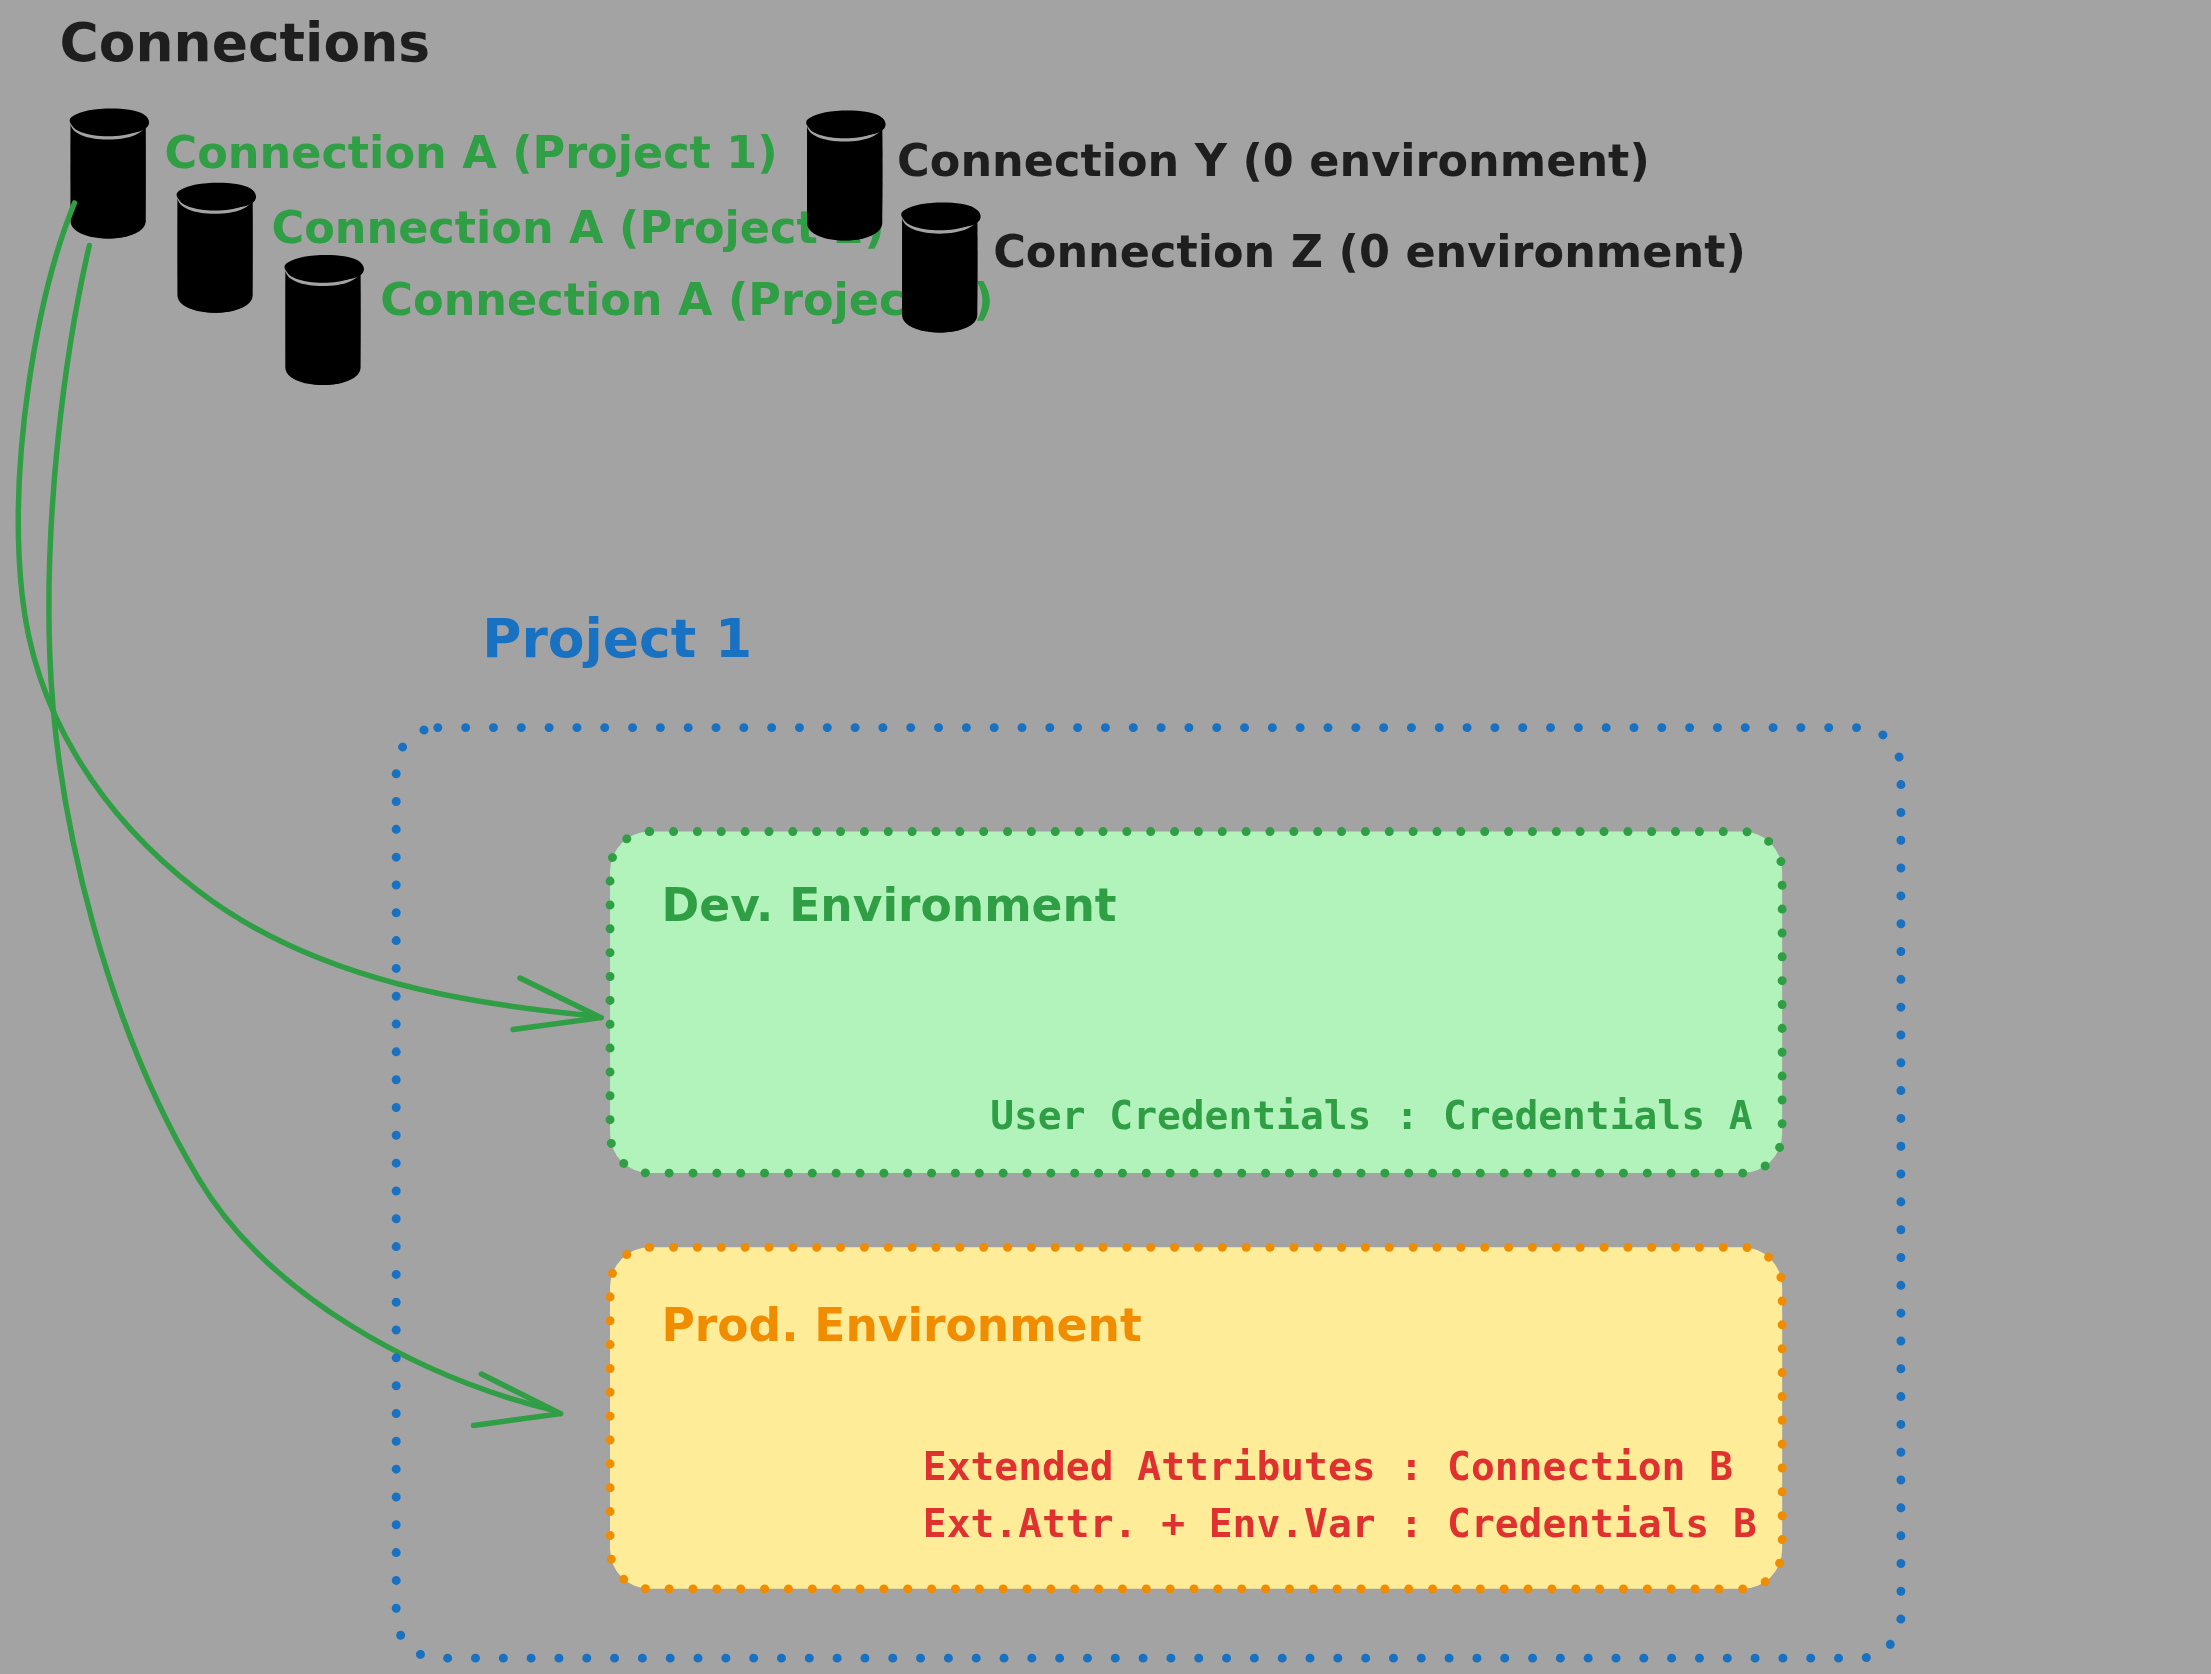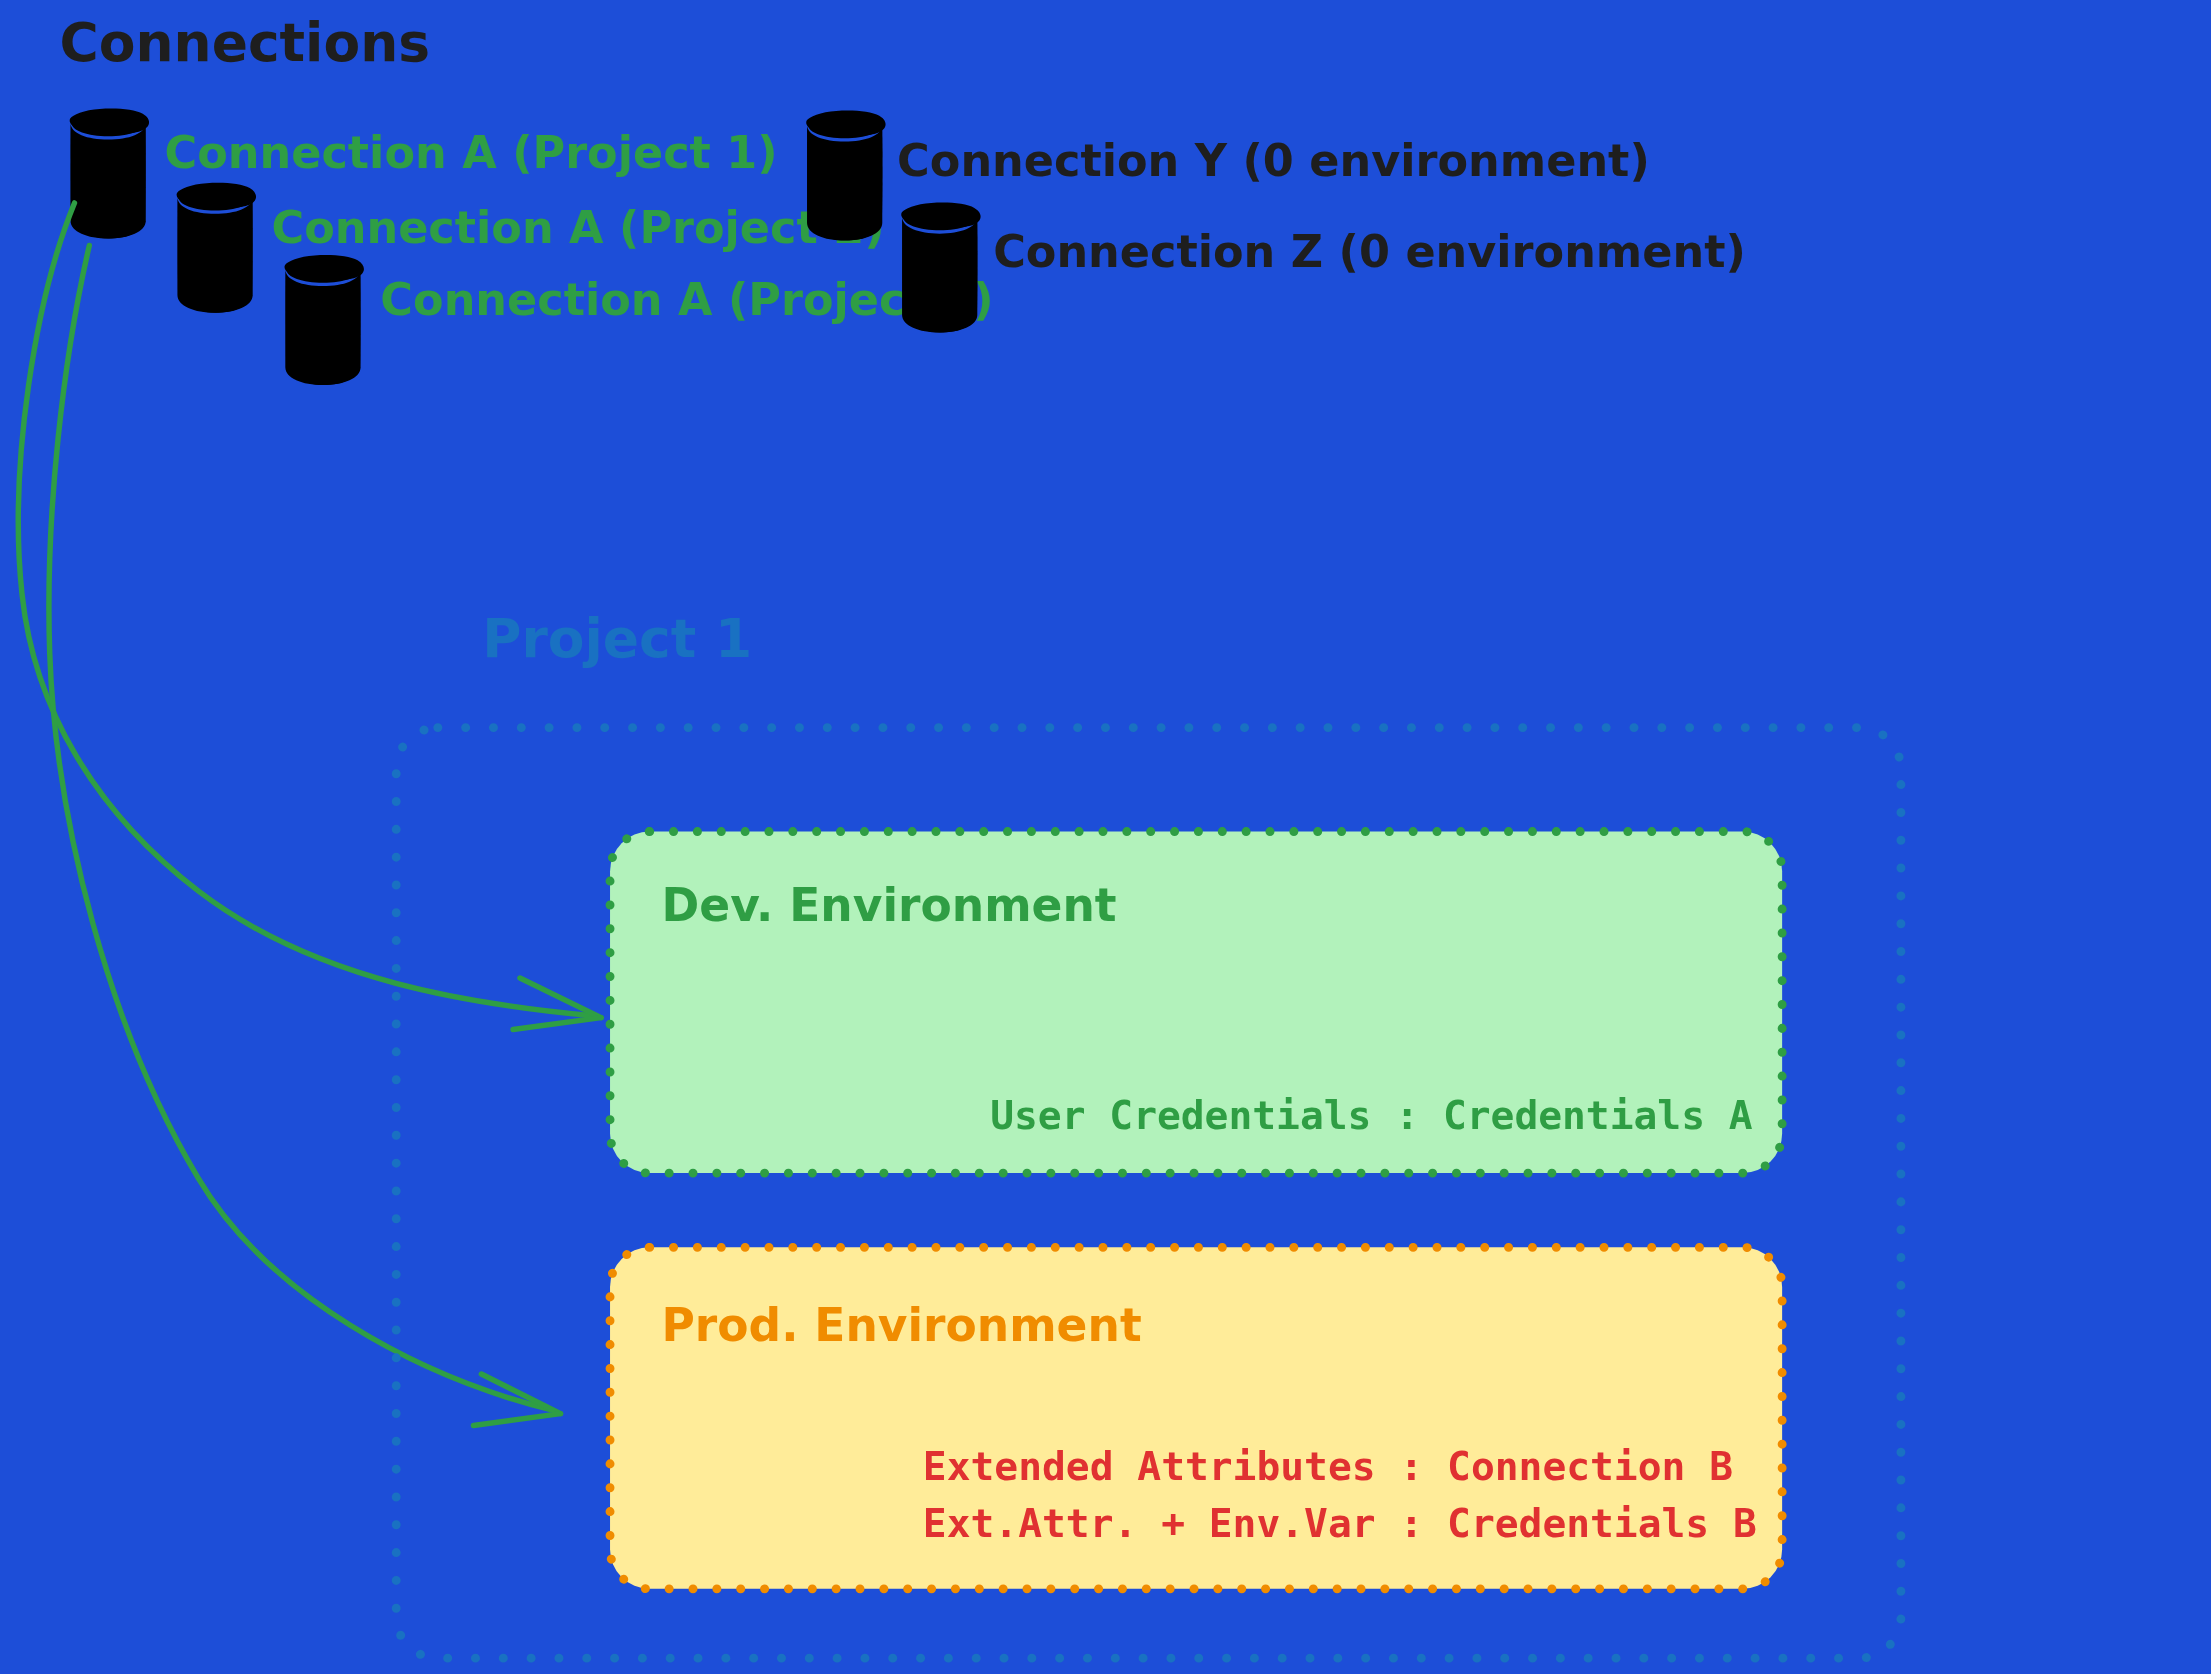--- a/index.html
+++ b/index.html
@@ -7,21 +7,21 @@
     padding: 0;
     background: #ffffff;
   }
   body {
     font-family: "DejaVu Sans", sans-serif;
   }
   #canvas {
     position: relative;
     width: 2212px;
     height: 1674px;
-    background: #1d4ed8;
+    background: #a3a3a3;
     overflow: hidden;
   }
   #diagram-svg {
     position: absolute;
     left: 0;
     top: 0;
     width: 2212px;
     height: 1674px;
   }
 </style>

